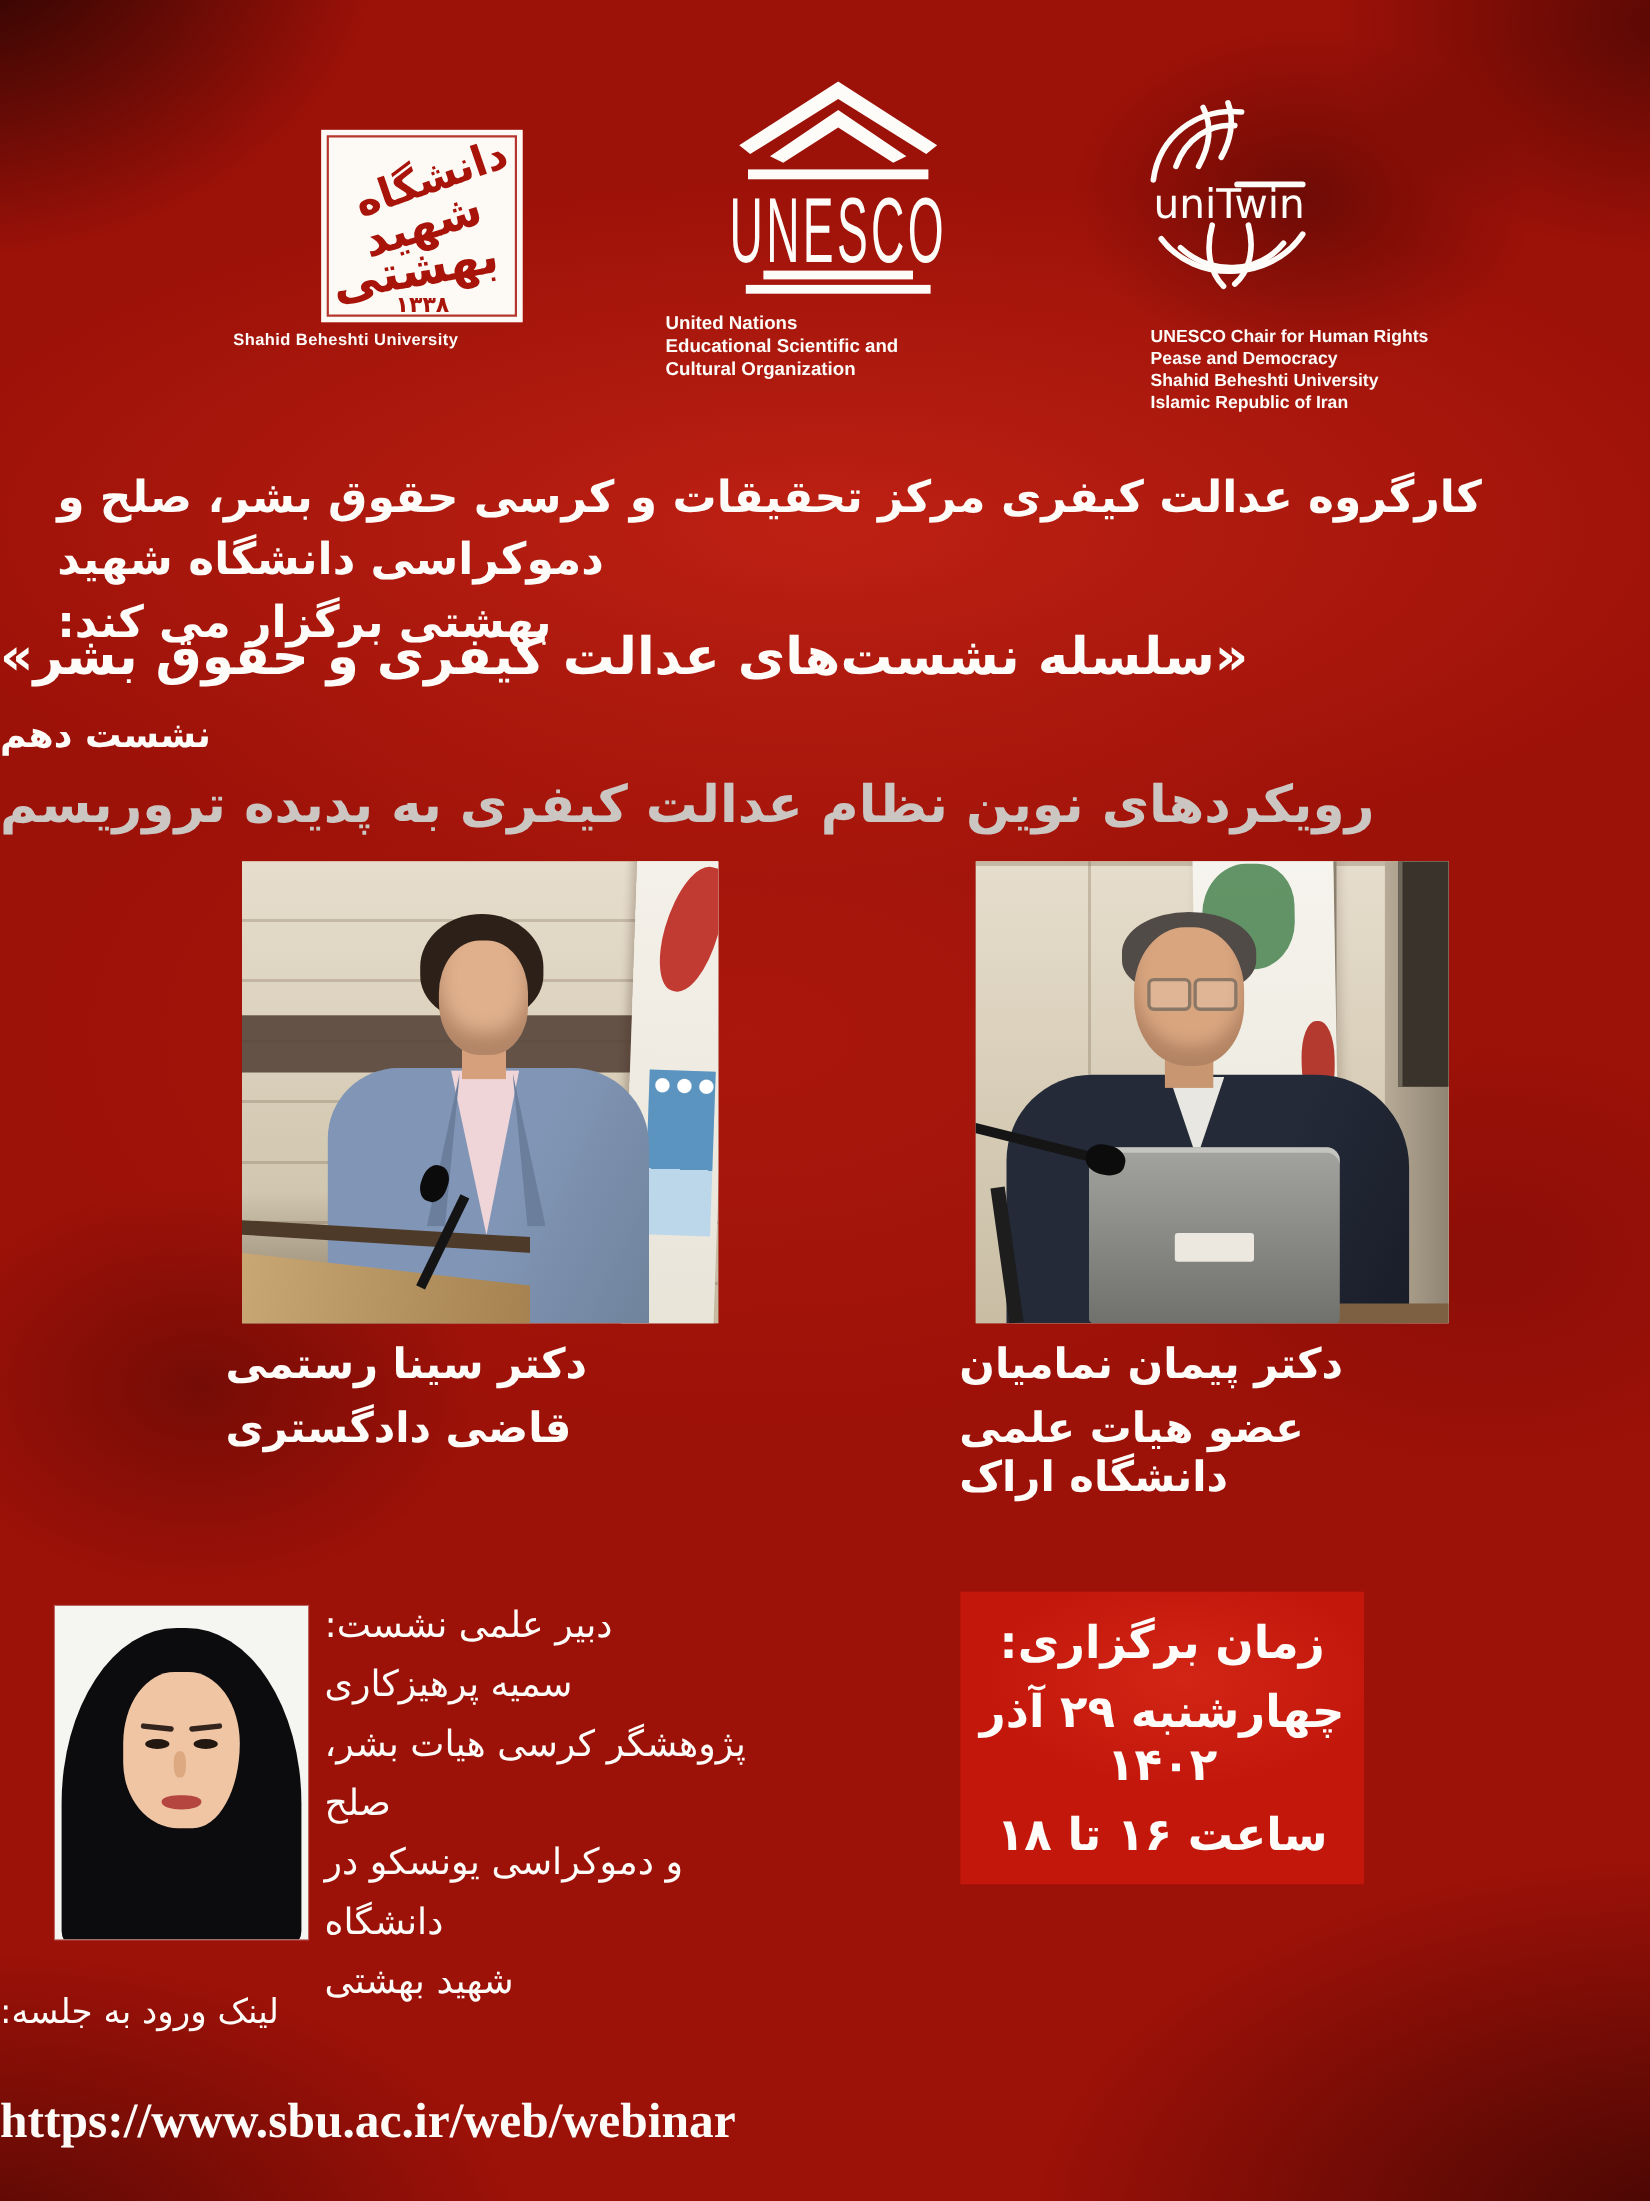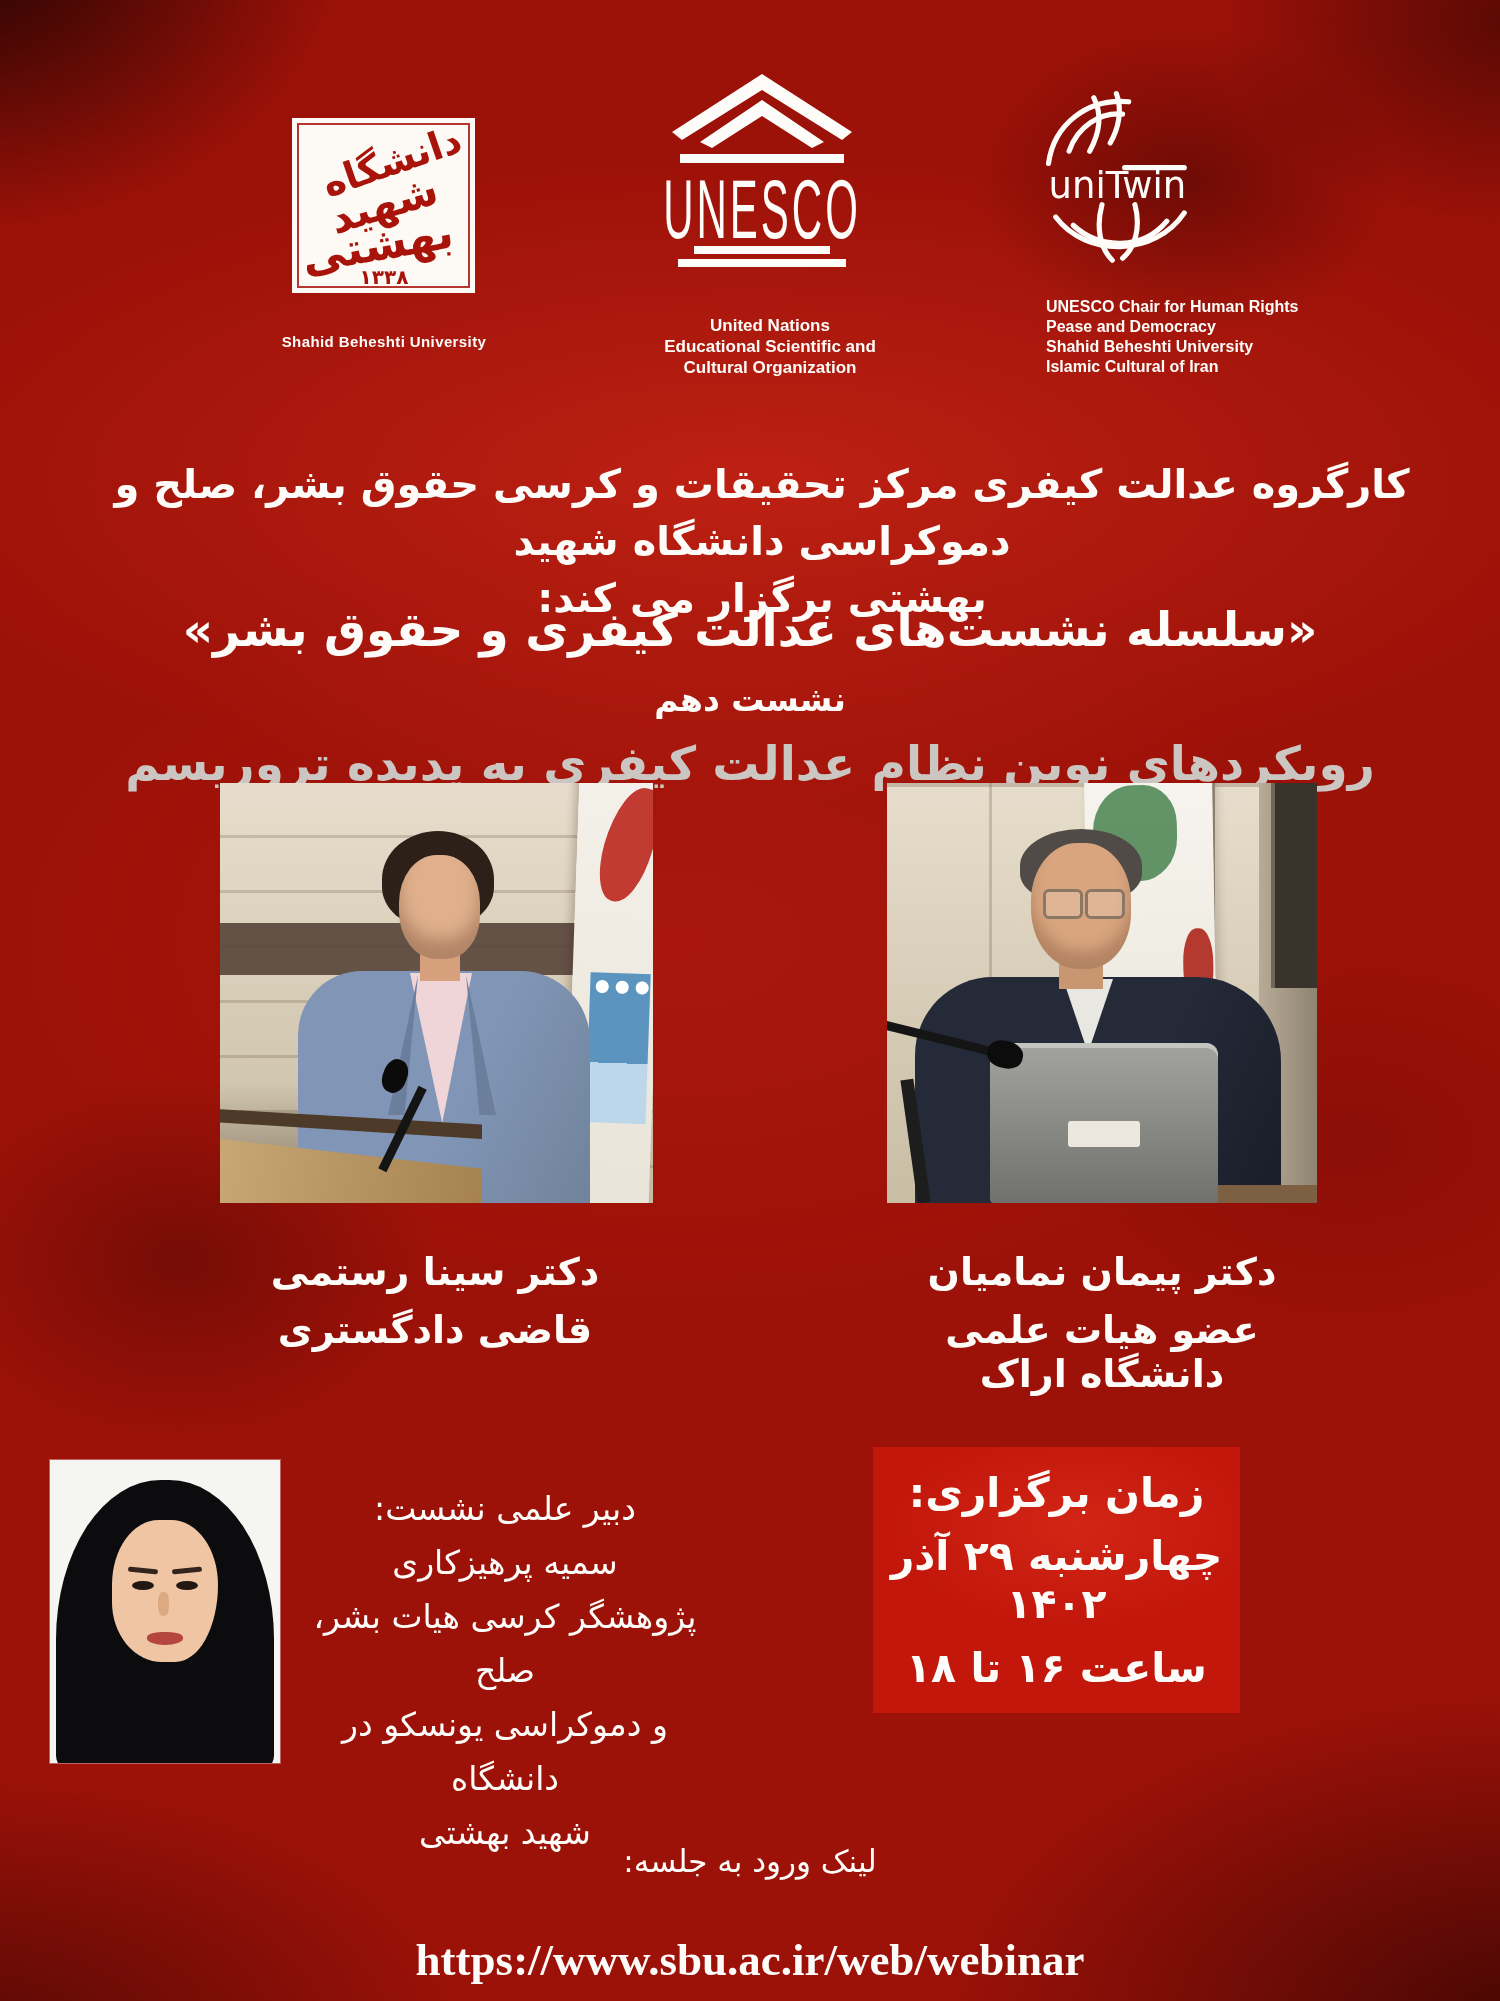--- a/index.html
+++ b/index.html
@@ -12,21 +12,21 @@
       radial-gradient(ellipse 300px 220px at 79% 9%, rgba(55,4,2,.45), rgba(55,4,2,0) 70%),
       radial-gradient(ellipse 820px 460px at 102% 101%, rgba(18,0,0,.62), rgba(18,0,0,0) 72%),
       radial-gradient(ellipse 720px 380px at -2% 102%, rgba(22,1,0,.5), rgba(22,1,0,0) 70%),
       radial-gradient(ellipse 360px 260px at 12% 63%, rgba(60,5,3,.4), rgba(60,5,3,0) 70%),
       radial-gradient(ellipse 420px 280px at 90% 57%, rgba(110,10,6,.35), rgba(110,10,6,0) 70%),
       radial-gradient(ellipse 1150px 430px at 50% 24%, rgba(222,48,30,.5), rgba(222,48,30,0) 75%),
       radial-gradient(ellipse 900px 500px at 45% 47%, rgba(205,40,24,.28), rgba(205,40,24,0) 75%),
       var(--bg-red,#9c1108);
   }
   .abs{position:absolute;}
-  .ctr{text-align:center;margin-top:32px;}
+  .ctr{text-align:left;}
   .rtl{direction:rtl;unicode-bidi:isolate;}
   .white{color:var(--text-white,#fdfcf9);}
 
   
   .sbu-box{left:292px;top:118px;width:183px;height:175px;background:#fdfaf5;
     box-shadow:inset 0 0 0 5px #fdfaf5, inset 0 0 0 7px rgba(168,19,10,.85), inset 0 0 0 12px #fdfaf5;}
   .sbu-box svg{width:100%;height:100%;display:block;}
   .sbu-caption{left:212px;top:301px;width:344px;font:bold 15px "Liberation Sans","DejaVu Sans",sans-serif;letter-spacing:.4px;}
 
   .unesco-temple{left:652px;top:72px;width:220px;height:200px;}
@@ -175,21 +175,21 @@
         <path d="M70,116 C64,138 68,158 80,170"></path>
         <path d="M102,116 C108,138 102,158 90,168"></path>
       </g>
       <text x="85" y="110" text-anchor="middle" font-size="36" fill="#fdfcf9" font-family="DejaVu Sans, sans-serif">uniTwin</text>
     </svg>
   </div>
   <div class="abs white unitwin-caption">
     <div>UNESCO Chair for Human Rights</div>
     <div>Pease and Democracy</div>
     <div>Shahid Beheshti University</div>
-    <div>Islamic Cultural of Iran</div>
+    <div>Islamic Republic of Iran</div>
   </div>
 
   <div class="abs ctr rtl white intro">
     <div>کارگروه عدالت کیفری مرکز تحقیقات و کرسی حقوق بشر، صلح و دموکراسی دانشگاه شهید</div>
     <div>بهشتی برگزار می کند:</div>
   </div>
   <div class="abs ctr rtl white series-title">«سلسله نشست‌های عدالت کیفری و حقوق بشر»</div>
   <div class="abs ctr rtl white session-number">نشست دهم</div>
   <div class="abs ctr rtl topic">رویکردهای نوین نظام عدالت کیفری به پدیده تروریسم</div>
 

